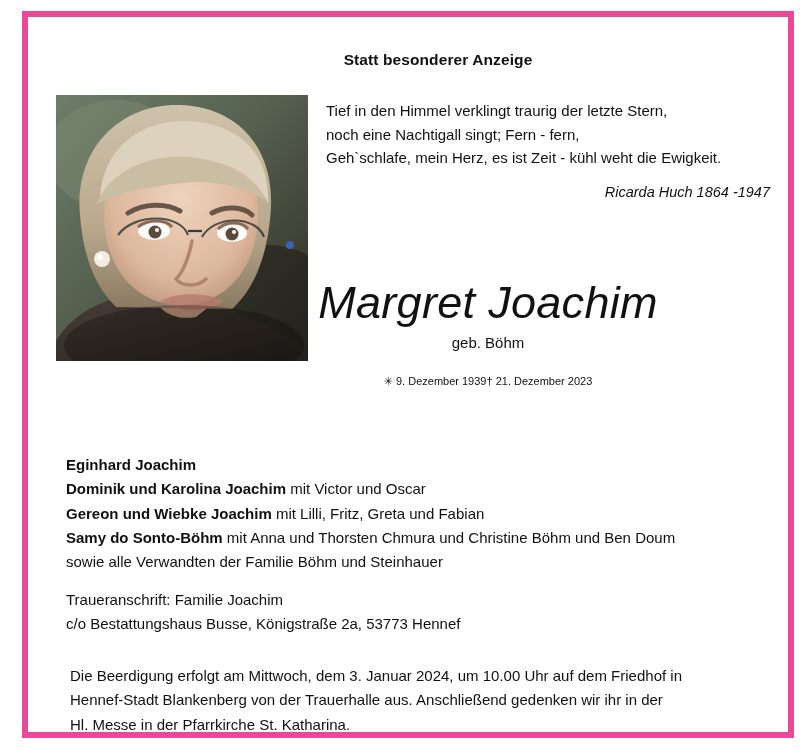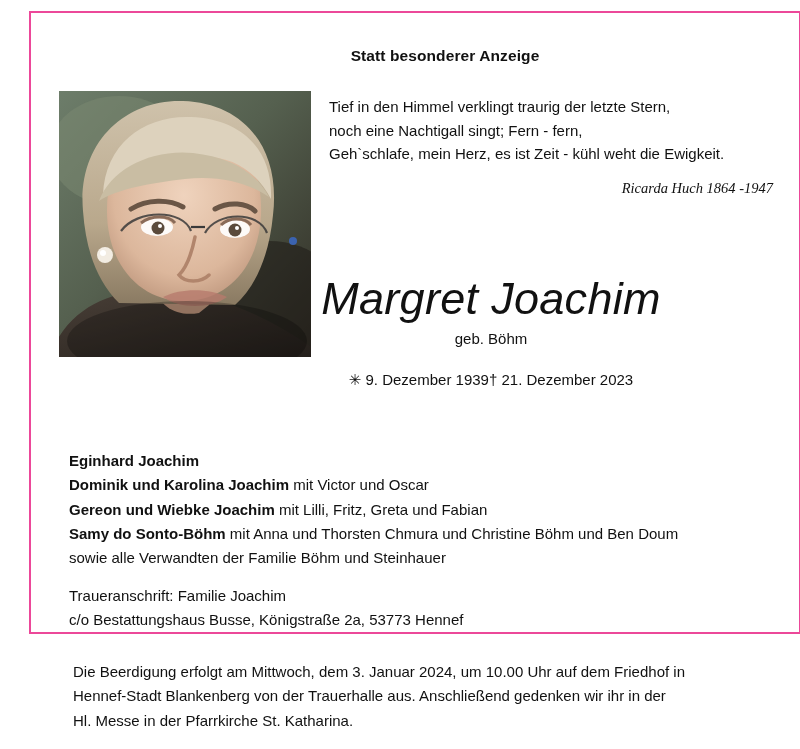--- a/index.html
+++ b/index.html
@@ -16,25 +16,25 @@
   }
   .page {
     position: relative;
     width: 800px;
     height: 749px;
     background: #ffffff;
     box-sizing: border-box;
   }
   .frame {
     position: absolute;
-    left: 29px;
+    left: 22px;
     top: 11px;
     width: 772px;
-    height: 623px;
-    border: 2px solid #ec4899;
+    height: 727px;
+    border: 6px solid #ec4899;
     box-sizing: border-box;
     background: #ffffff;
   }
   .inner {
     position: absolute;
     left: 0;
     top: 0;
     width: 100%;
     height: 100%;
     box-sizing: border-box;
@@ -73,21 +73,20 @@
     line-height: 1.58;
     color: #111;
   }
   .poem div { white-space: nowrap; }
   .attrib {
     text-align: right;
     font-style: italic;
     font-size: 14.5px;
     margin-top: 14px;
     padding-right: 6px;
-    font-family: Liberation Serif, serif;
   }
   .intro {
     font-size: 15px;
     line-height: 1.55;
     margin-top: 22px;
   }
 
   
   .nameblock {
     position: absolute;
@@ -109,21 +108,21 @@
     margin-top: 6px;
     padding-left: 150px;
   }
   .dates {
     position: absolute;
     left: 26px;
     top: 358px;
     width: 718px;
     display: flex;
     justify-content: center;
-    font-size: 15px;
+    font-size: 11px;
     padding-left: 150px;
     box-sizing: border-box;
   }
   .dates span { white-space: nowrap; }
 
   
   .family {
     position: absolute;
     left: 38px;
     top: 396px;

